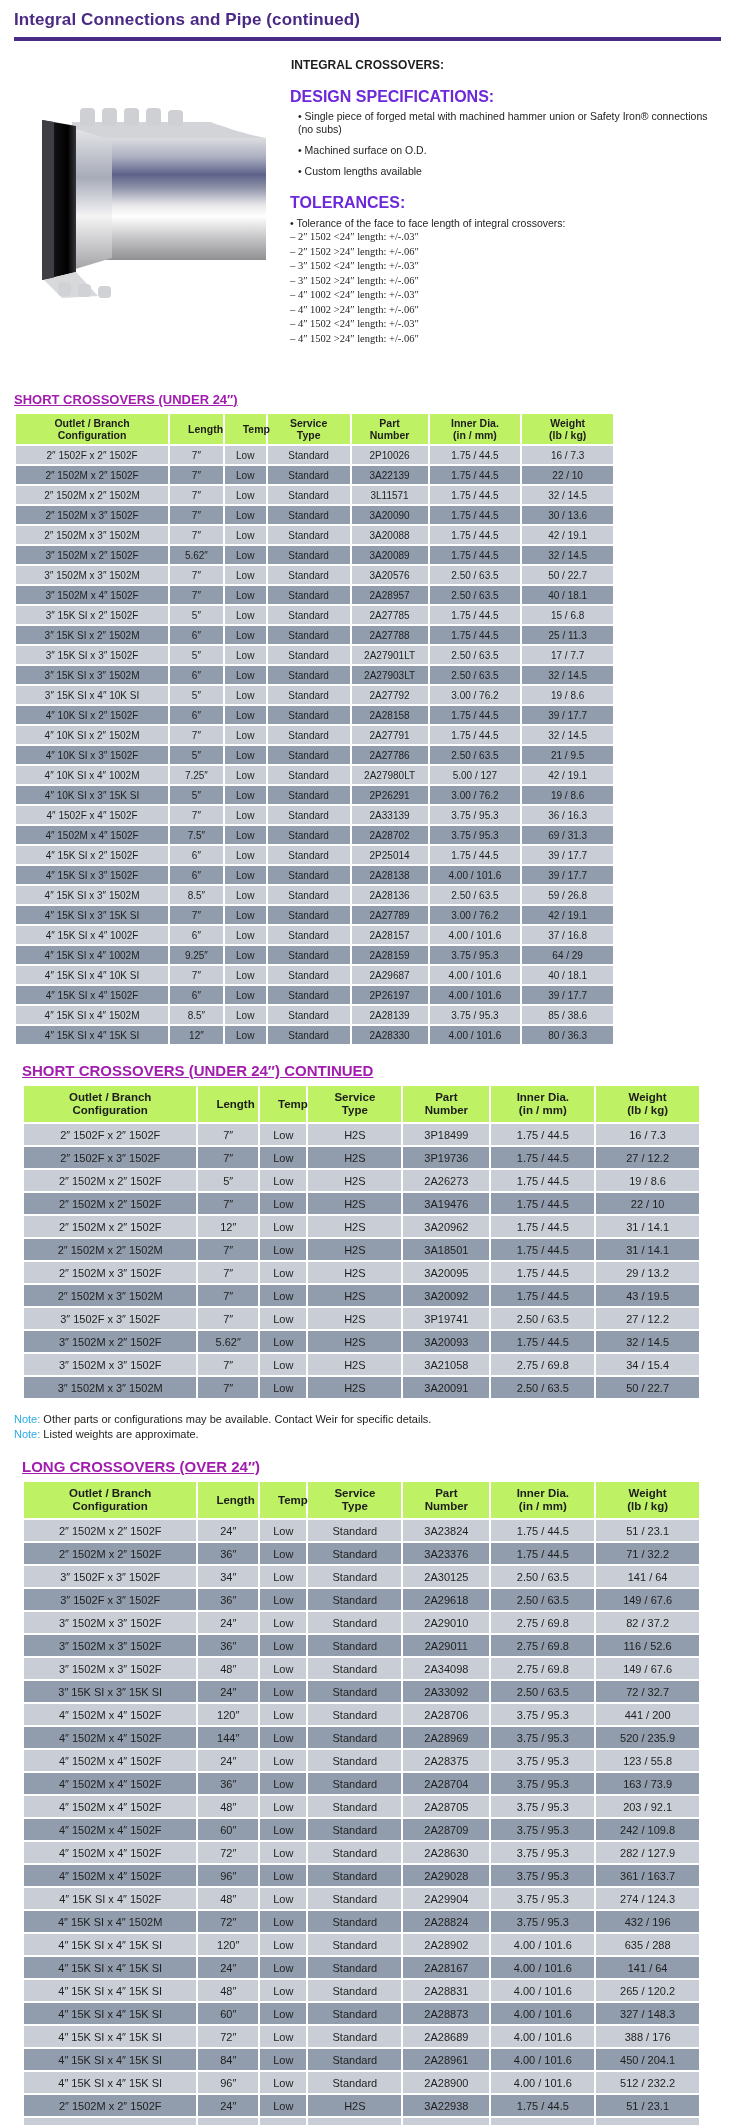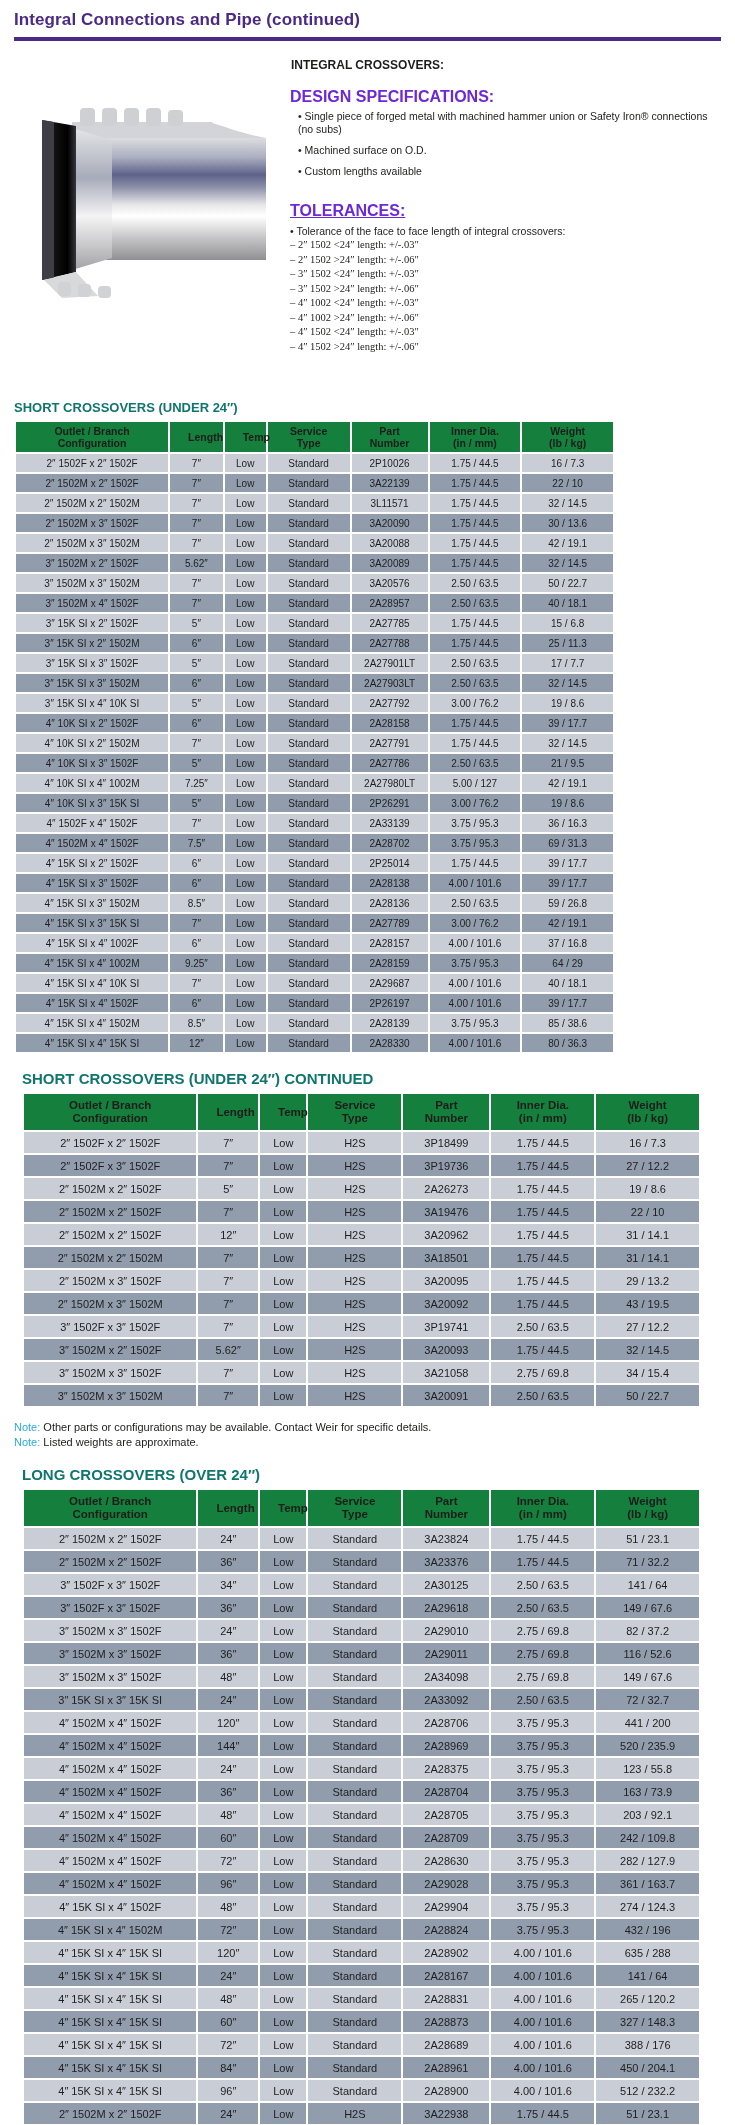--- a/index.html
+++ b/index.html
@@ -10,37 +10,37 @@
   }
   .page-header { padding:10px 4px 0 14px; }
   .page-title { font-size:17px; font-weight:bold; color:#4b2a85; letter-spacing:0.1px; }
   .title-rule { height:4px; background:#4b2a85; margin:7px 14px 0 14px; }
   .section-label { margin:17px 14px 0 14px; font-size:12px; font-weight:bold; color:#1d1d1b;text-align:center; }
 
   .fig-row { display:flex; align-items:flex-start; margin:10px 14px 0 14px; }
   .pipe-figure { width:252px; height:218px; flex:0 0 auto; }
   .specs-col { margin-left:24px; width:452px; padding-top:6px; }
   .specs-heading, .tol-heading { font-size:16px; font-weight:bold; color:#6d28d9; margin:0 0 4px 0; }
-  .tol-heading { margin-top:24px;text-decoration:underline; }
+  .tol-heading { margin-top:16px; }
   ul.bullets { list-style:none; margin:0; padding:0; }
   ul.bullets li { font-size:10.5px; line-height:13px; margin:0 0 8px 8px; color:#1d1d1b; }
   ul.bullets li::before { content:"• "; }
   ul.dashes { list-style:none; margin:0; padding:0;font-family:Liberation Serif, serif; }
   ul.dashes li { font-size:10.5px; line-height:14.5px; color:#1d1d1b; }
   .tol-bullet { font-size:10.5px; line-height:14px; }
 
-  .tbl-heading { color:#0f766e; font-weight:bold; margin:0 0 5px 14px; }
+  .tbl-heading { color:#a21caf; font-weight:bold; margin:0 0 5px 14px;text-decoration:underline; }
   .tbl-heading.h-small { font-size:13px; margin-top:46px; }
   .tbl-heading.h-large { font-size:15px; margin-top:16px; margin-left:22px; }
 
   table.spec { border-collapse:separate; border-spacing:2px; table-layout:fixed; }
   table.t1 { width:601px; margin-left:14px; }
   table.t23 { width:679px; margin-left:22px; }
   table.spec th {
-    background:#15803d; color:#1d1d1b; font-weight:bold; text-align:center;
+    background:#bef264; color:#1d1d1b; font-weight:bold; text-align:center;
     white-space:pre-line; vertical-align:middle; padding:3px 18px; line-height:12px;
   }
   table.t1 th { font-size:10.5px; height:30px; }
   table.t23 th { font-size:11.5px; height:36px; line-height:13px; }
   table.spec td { text-align:center; vertical-align:middle; padding:0 2px; color:#1e1e1e; }
   table.t1 td { font-size:10px; height:18px; }
   table.t23 td { font-size:11px; height:21px; }
   tr.light td { background:#c9ced6; }
   tr.dark td { background:#919dad; }
   table.spec col.c-config { width:26%; }

